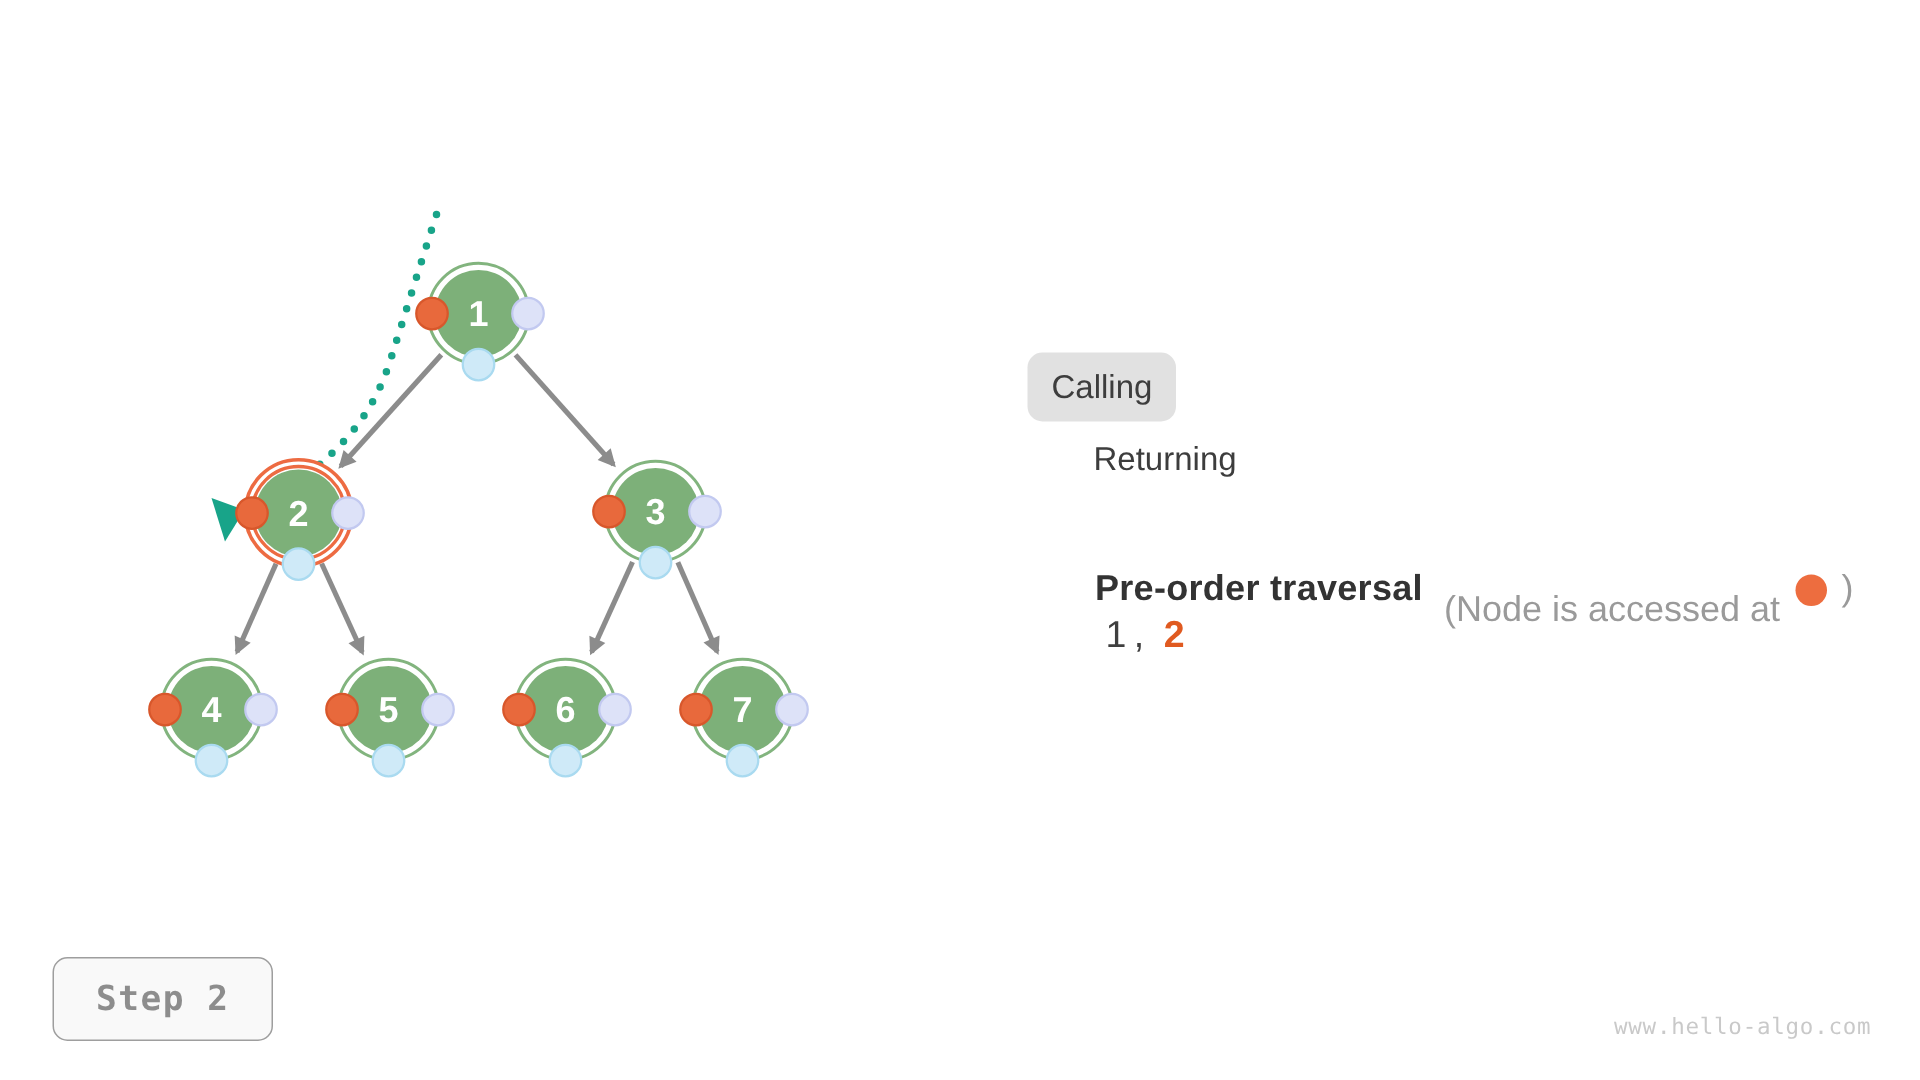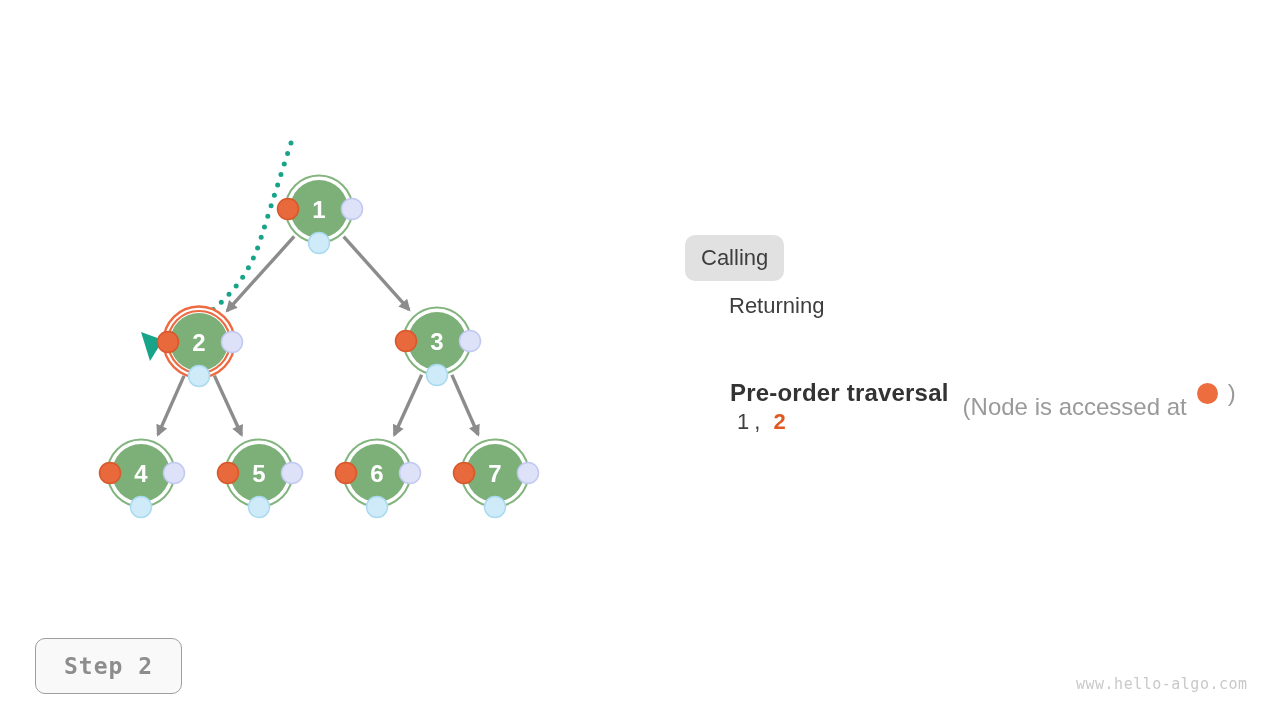--- a/index.html
+++ b/index.html
@@ -20,21 +20,21 @@
   .trav-row{
     position:absolute;left:730px;top:365px;
     display:flex;align-items:center;white-space:nowrap;font-size:24px;
   }
   .trav-title{font-weight:bold;color:#333333;letter-spacing:0.2px;}
   .trav-note{color:#9a9a9a;margin-left:14px;margin-top:28px;}
   .note-dot{display:inline-block;width:21px;height:21px;border-radius:50%;margin:0 10px;}
   .trav-close{color:#9a9a9a;}
   .seq{
     position:absolute;left:737px;top:409px;
-    font-size:22px;color:#3f3f3f;white-space:nowrap;
+    font-size:25px;color:#3f3f3f;white-space:nowrap;
   }
   .seq-item.hl{font-weight:bold;}
   .seq-comma{margin:0 13px 0 5px;}
   .step-box{
     position:absolute;left:35px;top:638px;width:145px;height:54px;
     border:1.5px solid #9e9e9e;border-radius:10px;background:#f9f9f9;
     display:flex;align-items:center;justify-content:center;
     font-family:"DejaVu Sans Mono",monospace;font-weight:bold;
     font-size:23px;color:#8d8d8d;letter-spacing:1px;
   }

